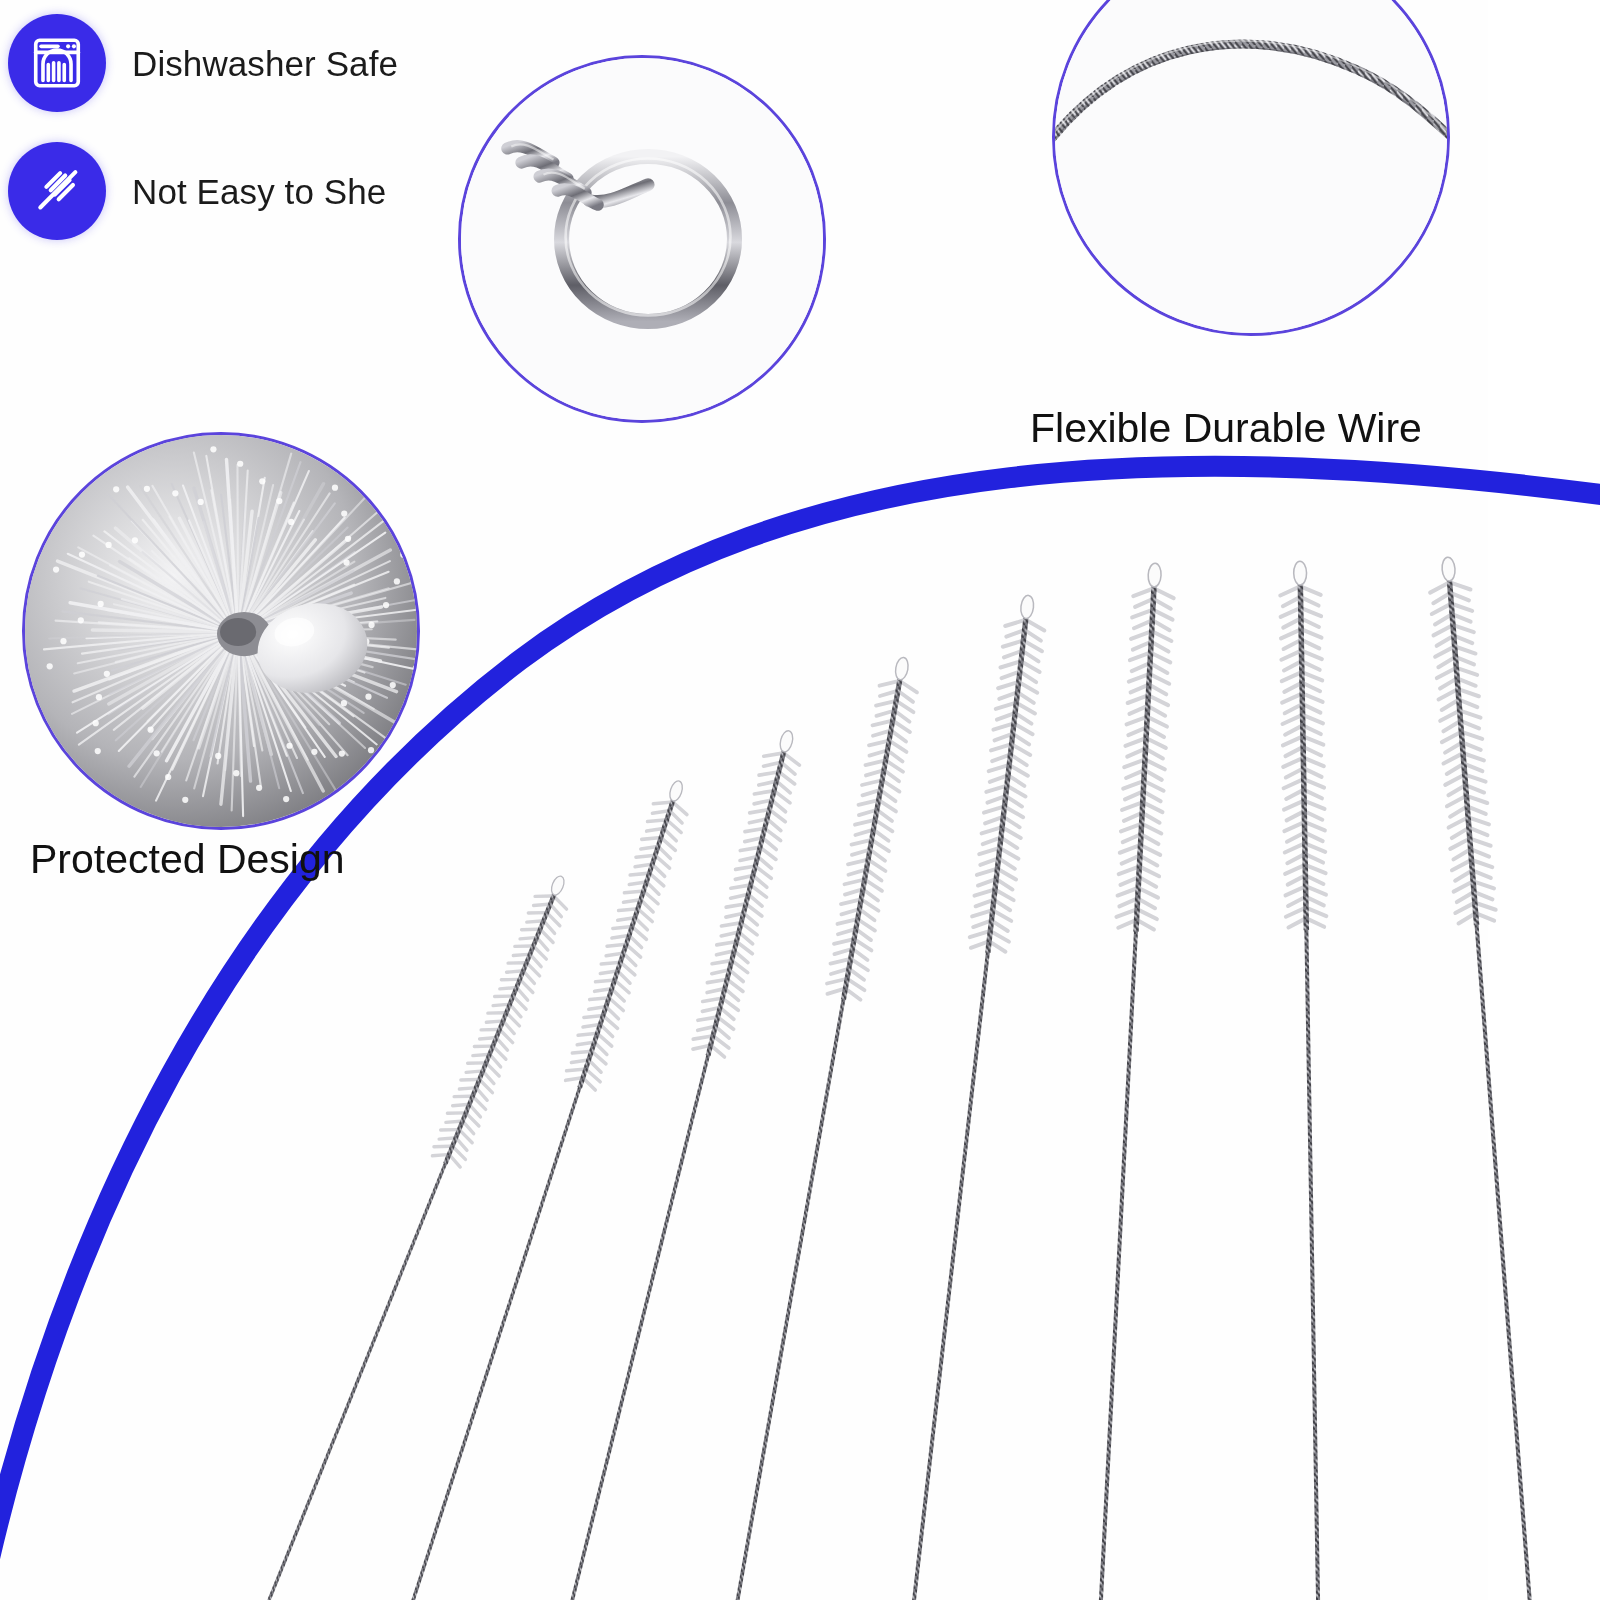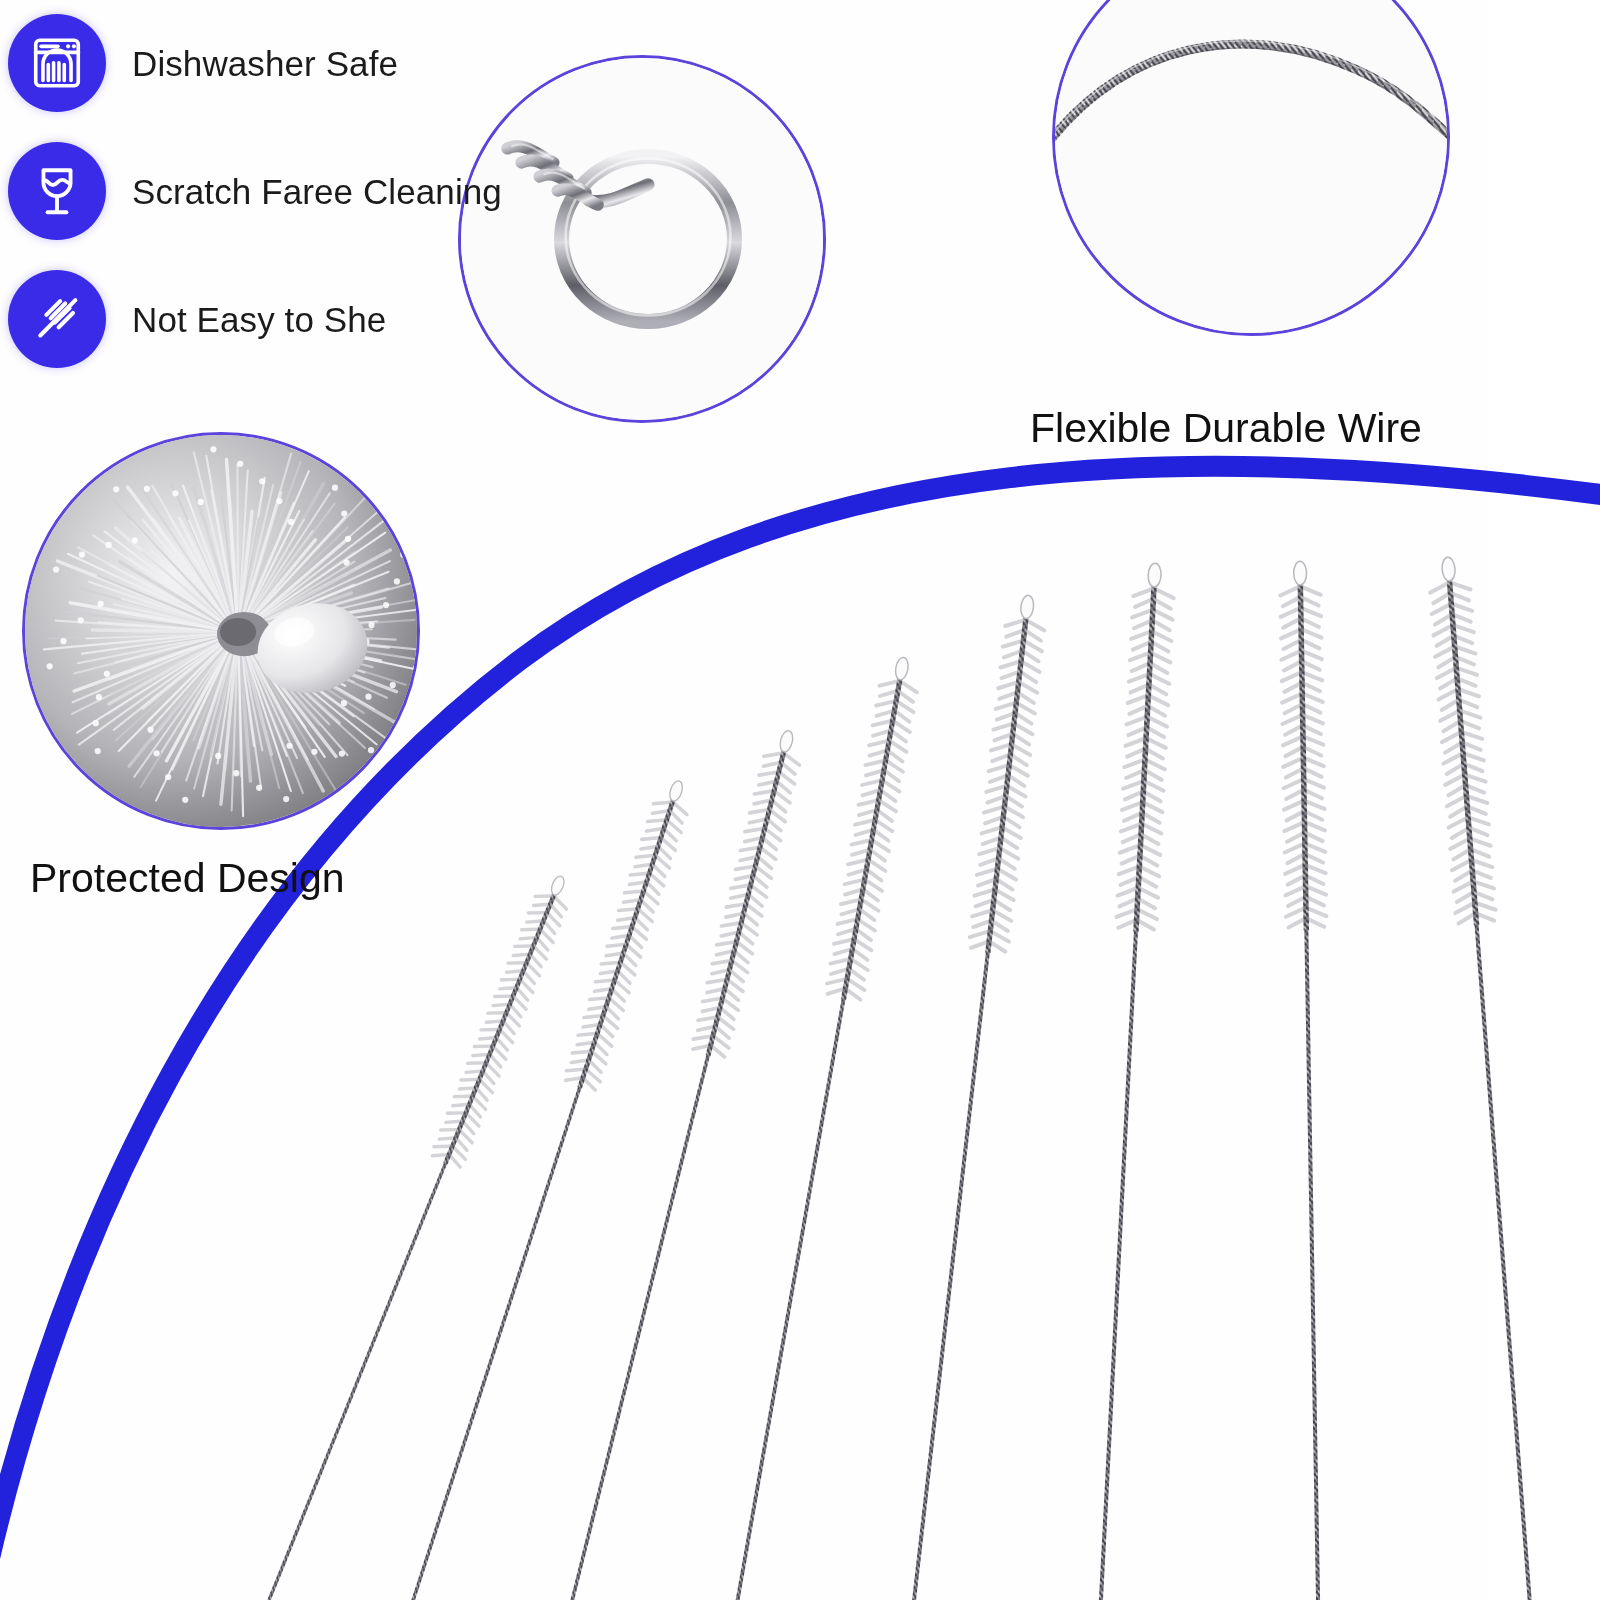--- a/index.html
+++ b/index.html
@@ -20,21 +20,21 @@
   
   .photo-circle{position:absolute;border-radius:50%;overflow:hidden;
                 border:3px solid #5b44dc;background:#fbfbfc;z-index:30;}
   .circle-caption{position:absolute;font-size:41px;color:#111;white-space:nowrap;z-index:41;}
 
   #handle-circle{left:458px;top:55px;width:362px;height:362px;}
   #handle-caption{left:498px;top:477px;}
   #wire-circle{left:1052px;top:-62px;width:392px;height:392px;}
   #wire-caption{left:1030px;top:405px;}
   #protected-circle{left:22px;top:432px;width:392px;height:392px;}
-  #protected-caption{left:30px;top:855px;}
+  #protected-caption{left:30px;top:836px;}
 
   .circ-svg{position:absolute;inset:0;width:100%;height:100%;}
 
   
   #arc-layer{position:absolute;inset:0;width:1600px;height:1600px;z-index:10;
              pointer-events:none;}
   
   #brush-layer{position:absolute;inset:0;width:1600px;height:1600px;z-index:20;
                pointer-events:none;}
 </style>
@@ -165,33 +165,20 @@
             <circle cx="19" cy="5.1" r=".85" fill="#fff" stroke="none"></circle>
             <line x1="5.4" y1="5.1" x2="12.4" y2="5.1"></line>
             <path d="M6.2 19.2 V12.4 a5.8 5.8 0 0 1 11.6 0 V19.2"></path>
             <path d="M8.4 19.2 V12.6 M10.6 19.2 V11.9 M12.8 19.2 V11.9 M15 19.2 V12.6"></path>
           </svg>
         </span>
       </div>
       <div class="feature-label">Dishwasher Safe</div>
     </div>
 
-    <div class="feature-row">
-      <div class="badge">
-        <span>
-          <svg width="58" height="58" viewBox="0 0 24 24" fill="none" stroke="#ffffff" stroke-width="1.6" stroke-linecap="round" stroke-linejoin="round">
-            <path d="M6.4 3.4 h11.2 v5.1 a5.6 5.6 0 0 1 -11.2 0 Z"></path>
-            <path d="M6.5 7.4 c1.9 0 1.9 2.1 3.8 2.1 s1.9 -2.1 3.8 -2.1 s1.9 1.5 3.4 1.5"></path>
-            <line x1="12" y1="14.2" x2="12" y2="20.4"></line>
-            <line x1="8.1" y1="20.8" x2="15.9" y2="20.8"></line>
-          </svg>
-        </span>
-      </div>
-      <div class="feature-label">Scratch Faree Cleaning</div>
-    </div>
 
     <div class="feature-row">
       <div class="badge">
         <span>
           <svg width="58" height="58" viewBox="0 0 24 24" fill="none" stroke="#ffffff" stroke-width="1.7" stroke-linecap="round">
             <line x1="19.6" y1="4.2" x2="5.1" y2="18.8"></line>
             <line x1="15.4" y1="5.6" x2="9.4" y2="11.7"></line>
             <line x1="17.2" y1="7.5" x2="11.1" y2="13.5"></line>
             <line x1="18.6" y1="9.5" x2="12.7" y2="15.4"></line>
             <line x1="13.3" y1="4.6" x2="7.6" y2="10.3"></line>

